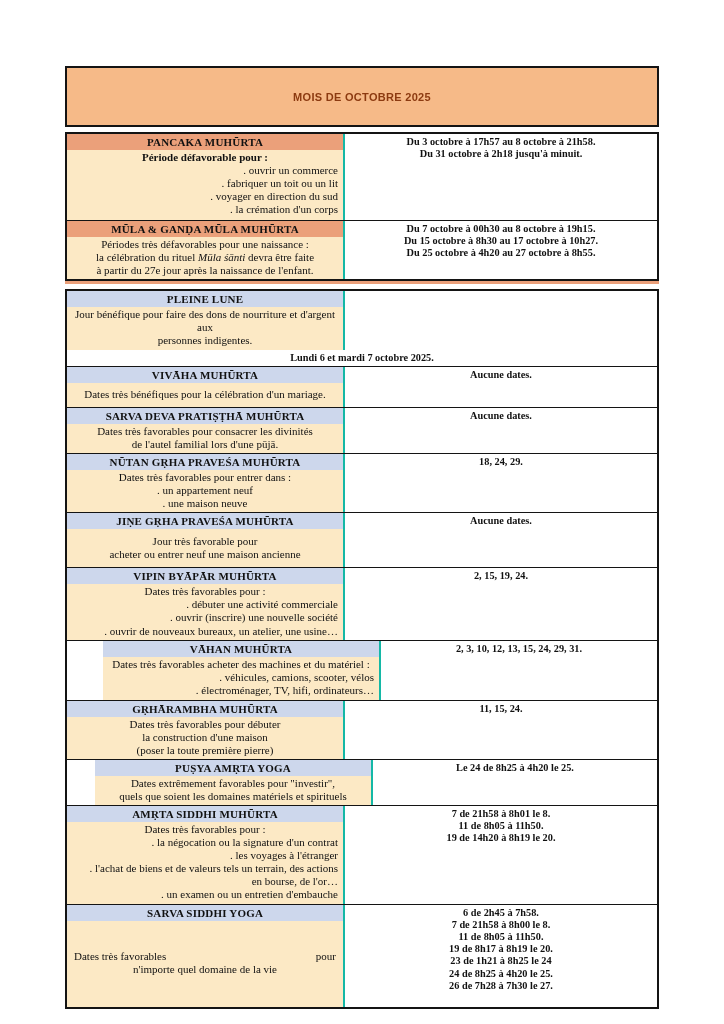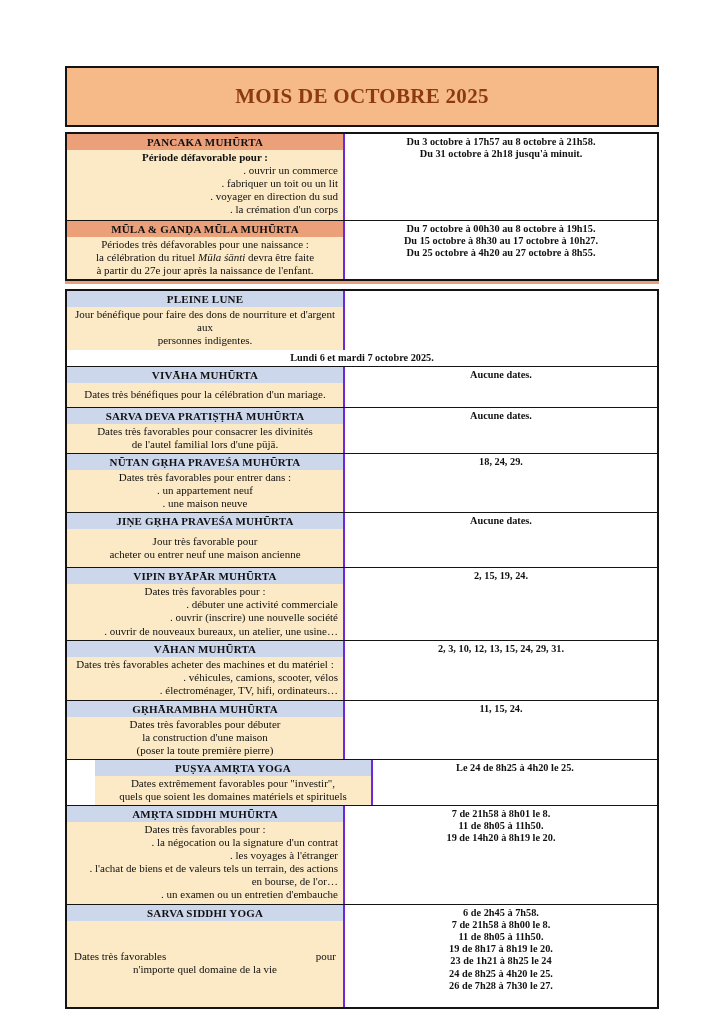--- a/index.html
+++ b/index.html
@@ -7,30 +7,30 @@
     width:724px;height:1024px;background:#ffffff;position:relative;
     font-family:"Liberation Serif","DejaVu Serif",serif;color:#111;
     overflow:hidden;
   }
   .content{position:absolute;left:65px;top:66px;width:594px;}
   .title-box{
     height:57px;border:2.5px solid #141414;background:var(--header-bg,#F6BA88);
     display:flex;align-items:center;justify-content:center;margin-bottom:5px;
   }
   .page-title{
-    font-family:Liberation Serif, serif;font-weight:bold;
-    font-size:21px;color:var(--title-color,#8C3A10);letter-spacing:.3px;
+    font-family:Liberation Sans, sans-serif;font-weight:bold;
+    font-size:11px;color:var(--title-color,#8C3A10);letter-spacing:.3px;
   }
   .tbl{border:2.5px solid #141414;background:#fff;}
   .tbl.with-shadow{box-shadow:0 3px 0 0 var(--orange-band,#E8A478);margin-bottom:8px;}
   .sec{display:flex;align-items:stretch;border-top:1.2px solid #141414;}
   .sec:first-child{border-top:none;}
   .left-cell{
     width:278px;min-width:278px;background:var(--cream,#FCE9C5);
-    border-right:2px solid #6d28d9;display:flex;flex-direction:column;box-sizing:border-box;
+    border-right:2px solid #14b8a6;display:flex;flex-direction:column;box-sizing:border-box;
   }
   .band{
     height:16px;display:flex;align-items:center;justify-content:center;
     font-weight:bold;font-size:11px;letter-spacing:.2px;flex:0 0 auto;
   }
   .band.orange{background:var(--orange-band,#EBA07A);}
   .band.blue{background:var(--blue-band,#CDD7EC);}
   .body{flex:1;padding:1px 5px 2px 5px;font-size:11px;line-height:13.1px;}
   .body.center-v{display:flex;flex-direction:column;justify-content:center;}
   .line.center{text-align:center;}
@@ -153,21 +153,21 @@
               <div class="line center">Dates très favorables pour :</div>
               <div class="line left">. débuter une activité commerciale</div>
               <div class="line left">. ouvrir (inscrire) une nouvelle société</div>
               <div class="line left">. ouvrir de nouveaux bureaux, un atelier, une usine…</div>
             </div>
           </div>
           <div class="right-cell">
             <div>2, 15, 19, 24.</div>
           </div>
         </div>
-        <div class="sec" style="min-height: 56px;">
+        <div class="sec" style="min-height: 56px; padding-left: 36px;">
           <div class="left-cell">
             <div class="band blue">VĀHAN MUHŪRTA</div>
             <div class="body">
               <div class="line center">Dates très favorables acheter des machines et du matériel :</div>
               <div class="line left">. véhicules, camions, scooter, vélos</div>
               <div class="line left">. électroménager, TV, hifi, ordinateurs…</div>
             </div>
           </div>
           <div class="right-cell">
             <div>2, 3, 10, 12, 13, 15, 24, 29, 31.</div>

